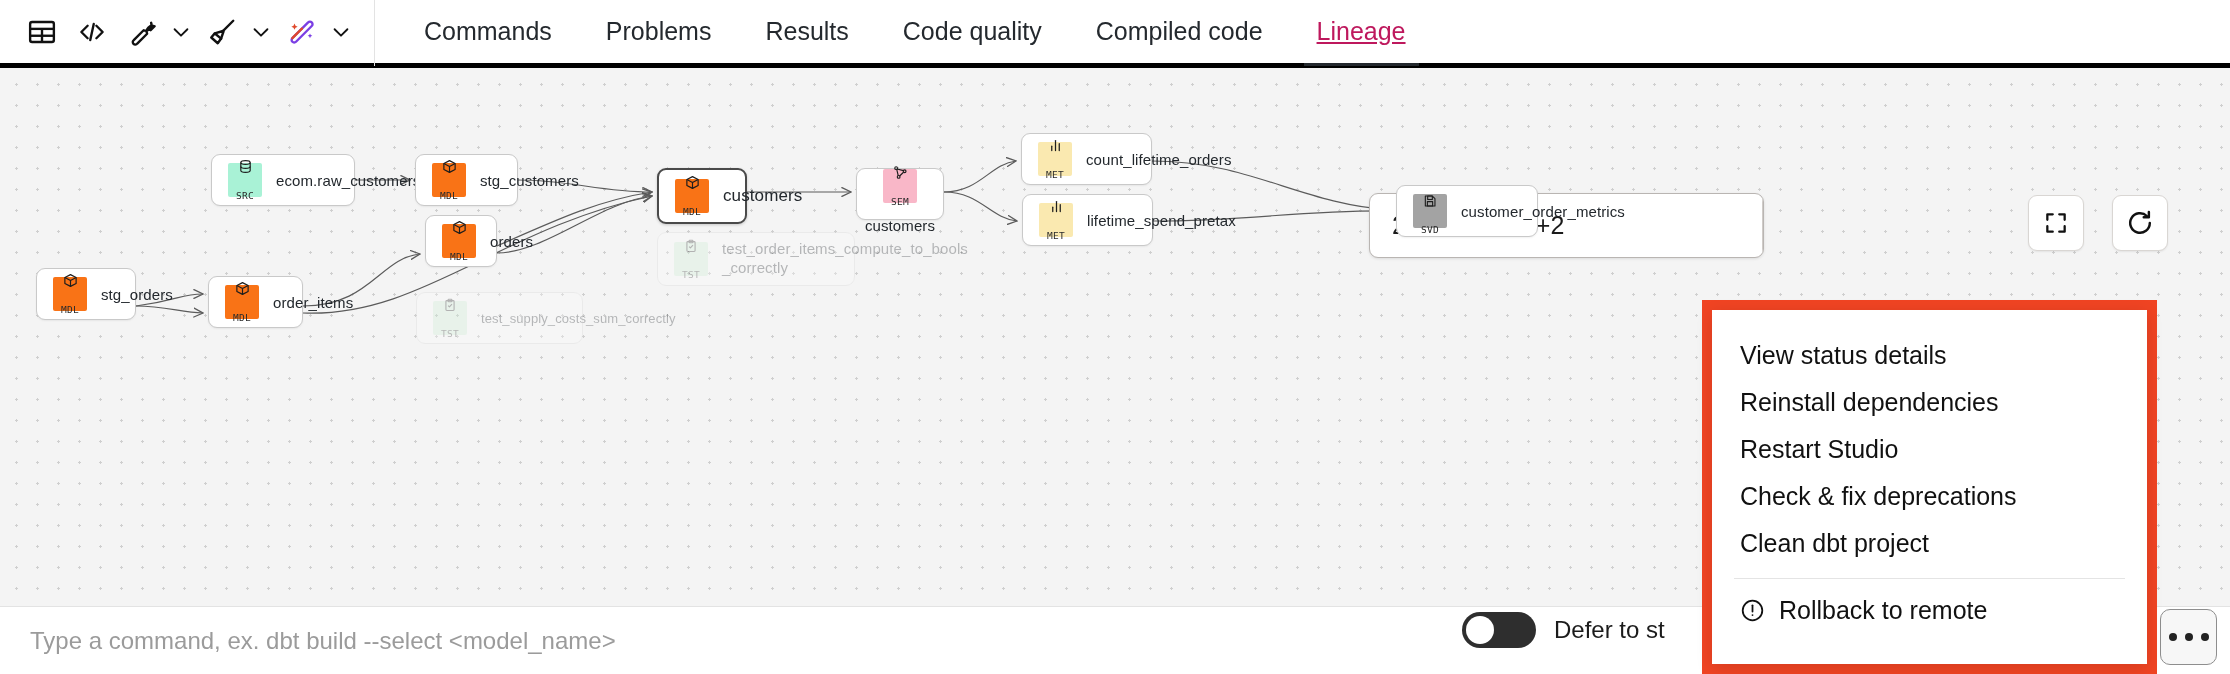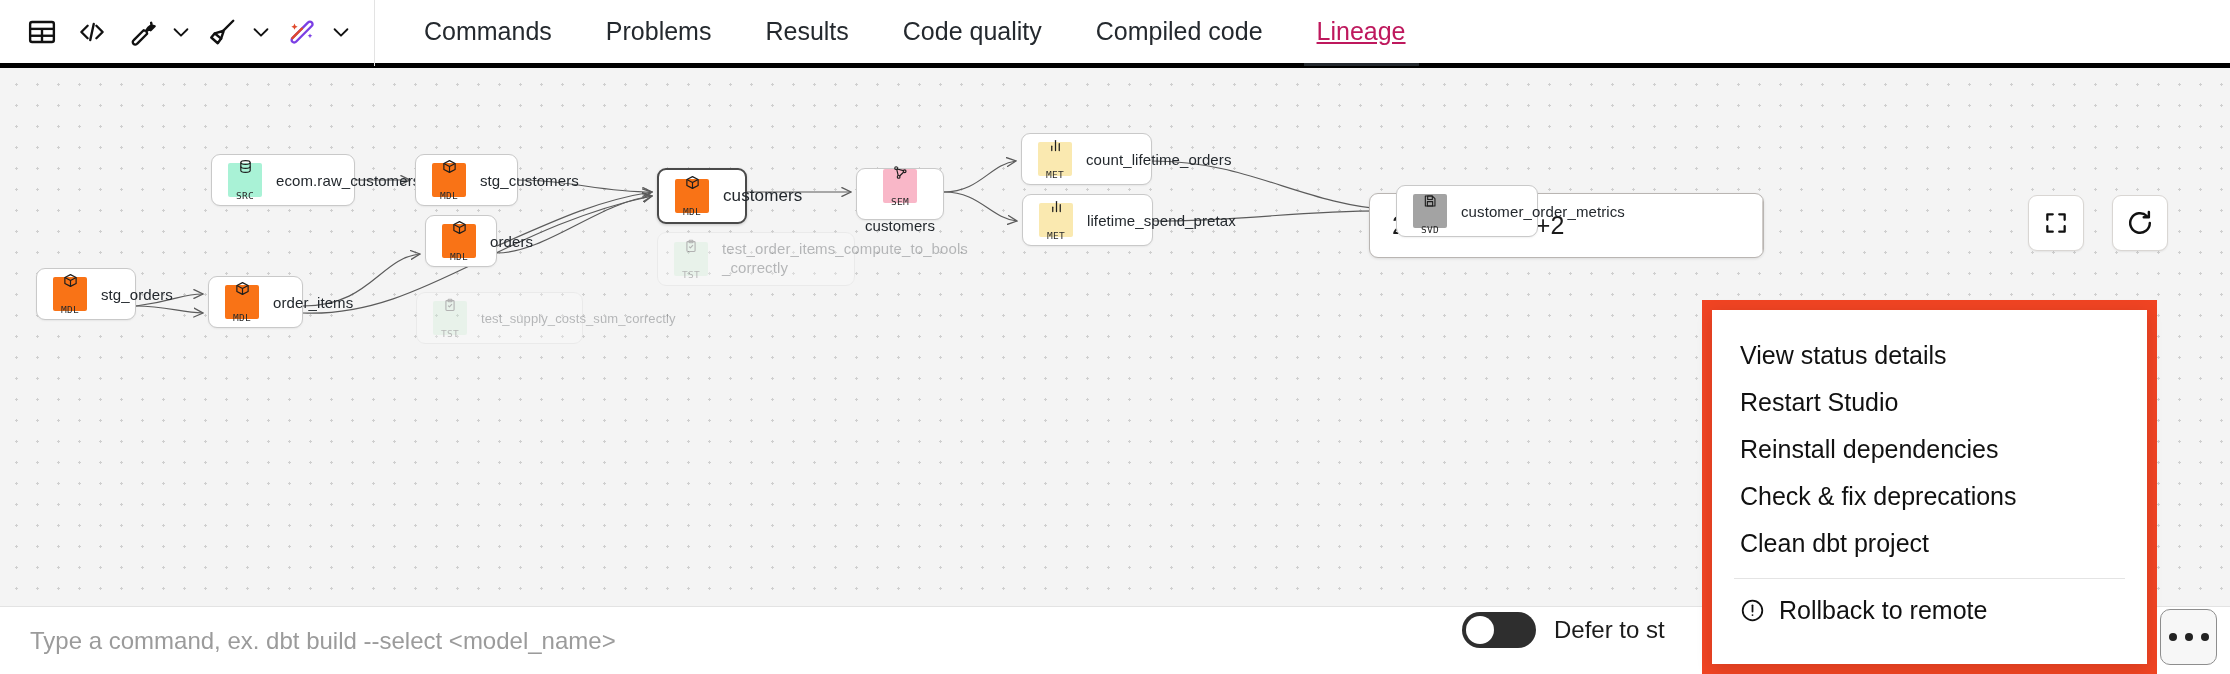--- a/index.html
+++ b/index.html
@@ -474,24 +474,24 @@
     <i></i>
   </div>
 
   <div class="menu-highlight"></div>
 
   <div class="menu">
     <div class="menu-item">
       <span>View status details</span>
     </div>
     <div class="menu-item">
+      <span>Reinstall dependencies</span>
+    </div>
+    <div class="menu-item">
       <span>Restart Studio</span>
-    </div>
-    <div class="menu-item">
-      <span>Reinstall dependencies</span>
     </div>
     <div class="menu-item">
       <span>Check &amp; fix deprecations</span>
     </div>
     <div class="menu-item">
       <span>Clean dbt project</span>
     </div>
     <div class="menu-sep"></div>
     <div class="menu-item">
       <span style="line-height:0;">

